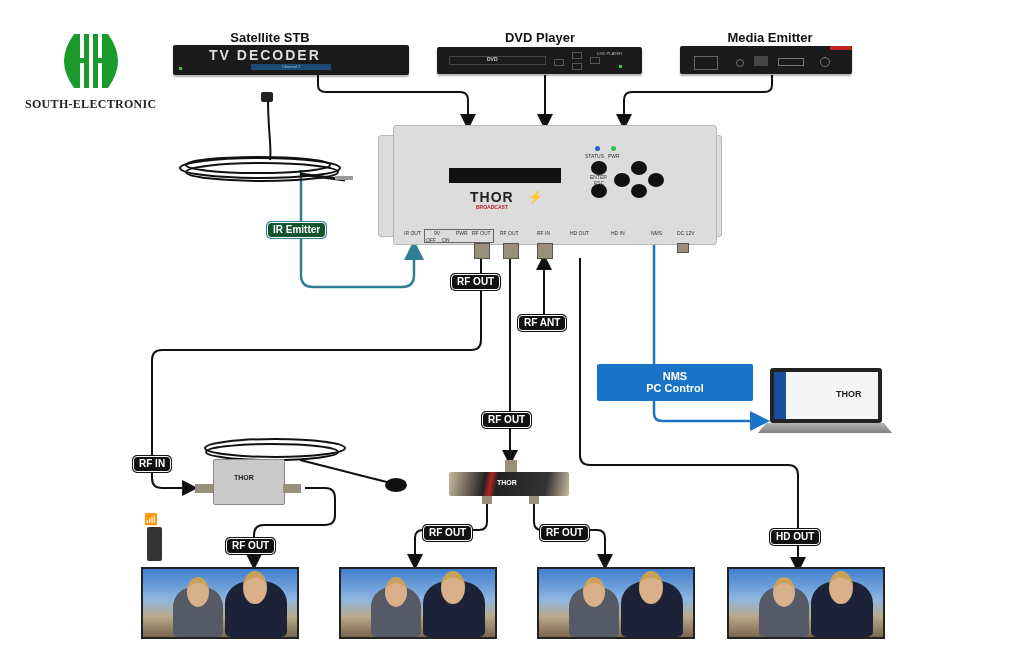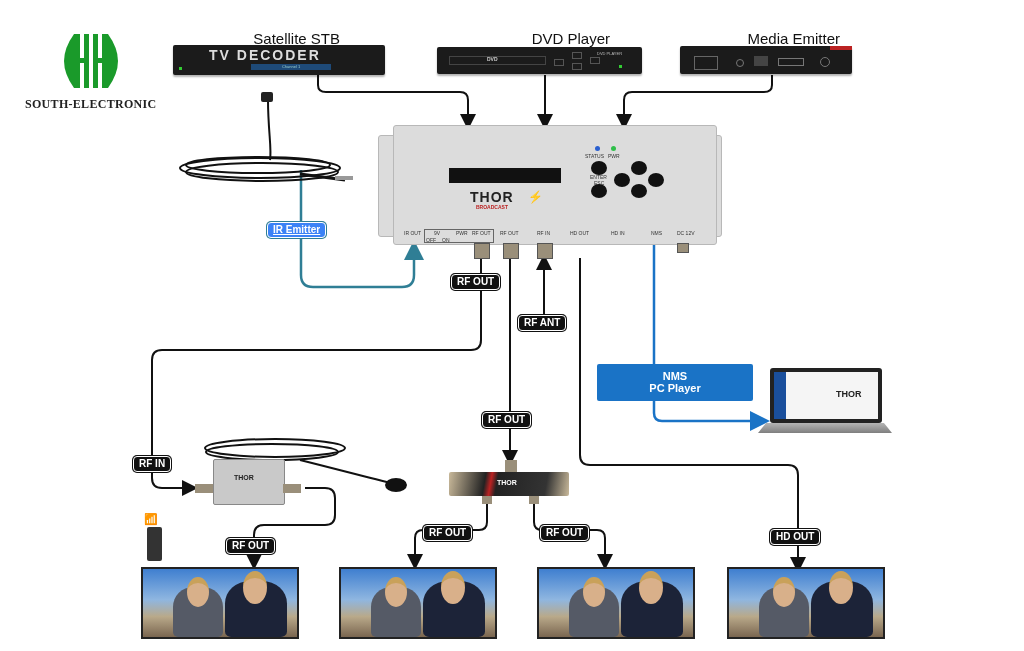--- a/index.html
+++ b/index.html
@@ -1,20 +1,20 @@
 <!DOCTYPE html>
 <html><head>
 <meta charset="utf-8">
 <style>
   html, body { margin:0; padding:0; background:#ffffff; }
   body { width:1024px; height:651px; position:relative; overflow:hidden; font-family:"Liberation Sans", sans-serif; }
   .abs { position:absolute; }
-  .dev-title { position:absolute; font-weight:normal; font-size:15px; color:#111; text-align:right; }
+  .dev-title { position:absolute; font-weight:bold; font-size:13px; color:#111; text-align:center; }
   .tag { position:absolute; background:#111; color:#fff; font-weight:bold; font-size:10px; padding:1px 5px; border-radius:4px; border:1px solid #fff; box-shadow:0 0 0 1px #111; white-space:nowrap; line-height:12px; }
-  .tag.teal { background:#3b82f6; box-shadow:0 0 0 1px #2f7e95;text-decoration:underline; }
+  .tag.teal { background:#14532d; box-shadow:0 0 0 1px #2f7e95; }
   svg.wires { position:absolute; left:0; top:0; }
   .box-dark { background:#1b1b1b; border-radius:2px; box-shadow:0 2px 2px rgba(0,0,0,.3); }
   .logo-text { font-family:"Liberation Serif", serif; font-weight:bold; font-size:12px; color:#222; letter-spacing:0.3px; }
   .main-unit { background:#dcdcdc; border:1px solid #b8b8b8; border-radius:3px; }
   .port-label { position:absolute; font-size:5px; color:#333; text-align:center; }
   .btn-round { position:absolute; width:16px; height:14px; border-radius:50%; background:#111; }
   .tv { position:absolute; width:154px; height:68px; border:2px solid #222; background:linear-gradient(#3f7fd0 0%, #8fb6e0 45%, #b9a98a 70%, #7a6650 100%); overflow:hidden; }
   .kid1 { position:absolute; left:30px; top:18px; width:50px; height:50px; border-radius:40% 40% 10% 10%; background:#555a66; }
   .kid1 .head { position:absolute; left:14px; top:-10px; width:22px; height:24px; border-radius:50%; background:#d8b08a; border-top:6px solid #c9a15a; }
   .kid2 { position:absolute; left:82px; top:12px; width:62px; height:56px; border-radius:40% 40% 10% 10%; background:#1c2338; }
@@ -82,21 +82,21 @@
     <path d="M48,4 L42,4 L42,58 L48,58 Q58,44 58,31 Q58,18 48,4 z" fill="#1a9a2a"></path>
     <rect x="24" y="4" width="5" height="54" fill="#1a9a2a"></rect>
     <rect x="33" y="4" width="5" height="54" fill="#1a9a2a"></rect>
     <rect x="20" y="28" width="9" height="5" fill="#1a9a2a"></rect>
     <rect x="33" y="28" width="9" height="5" fill="#1a9a2a"></rect>
   </svg>
 </div>
 <div class="abs logo-text" style="left:25px;top:97px;">SOUTH-ELECTRONIC</div>
 
 <div class="dev-title" style="left:200px;top:30px;width:140px;">Satellite STB</div>
-<div class="abs box-dark" style="left:173px;top:45px;width:212px;height:30px;">
+<div class="abs box-dark" style="left:173px;top:45px;width:236px;height:30px;">
   <div class="abs" style="left:36px;top:2px;font-size:14px;color:#ddd;letter-spacing:2px;font-weight:bold;">TV DECODER</div>
   <div class="abs" style="left:78px;top:19px;width:80px;height:6px;background:#1e4a78;font-size:4px;color:#9cc;text-align:center;line-height:6px;">Channel 1</div>
   <div class="abs" style="left:6px;top:22px;width:3px;height:3px;background:#3c3;"></div>
 </div>
 
 <div class="dev-title" style="left:470px;top:30px;width:140px;">DVD Player</div>
 <div class="abs box-dark" style="left:437px;top:47px;width:205px;height:27px;">
   <div class="abs" style="left:12px;top:9px;width:95px;height:7px;border:1px solid #444;"></div>
   <div class="abs" style="left:50px;top:9px;font-size:5px;color:#ccc;font-weight:bold;">DVD</div>
   <div class="abs" style="left:160px;top:4px;font-size:4px;color:#bbb;">DVD PLAYER</div>
@@ -164,21 +164,21 @@
 <div class="tag" style="left:518px;top:315px;">RF ANT</div>
 <div class="tag" style="left:482px;top:412px;">RF OUT</div>
 <div class="tag" style="left:133px;top:456px;">RF IN</div>
 <div class="tag" style="left:226px;top:538px;">RF OUT</div>
 <div class="tag" style="left:423px;top:525px;">RF OUT</div>
 <div class="tag" style="left:540px;top:525px;">RF OUT</div>
 <div class="tag" style="left:770px;top:529px;">HD OUT</div>
 
 <div class="nms-box" style="left:597px;top:364px;width:156px;height:37px;">
   <div style="margin-top:6px;">NMS</div>
-  <div>PC Player</div>
+  <div>PC Control</div>
 </div>
 
 <div class="abs" style="left:770px;top:368px;width:112px;height:55px;background:#222;border-radius:3px;">
   <div class="abs" style="left:4px;top:4px;width:104px;height:47px;background:#f5f5f5;">
     <div class="abs" style="left:0;top:0;width:12px;height:47px;background:#1a4f9c;"></div>
     <div class="abs" style="left:62px;top:17px;font-size:9px;font-weight:bold;color:#222;">THOR</div>
   </div>
 </div>
 <div class="abs" style="left:758px;top:423px;width:134px;height:10px;background:linear-gradient(#b5b5b5,#7f7f7f);clip-path:polygon(6% 0,94% 0,100% 100%,0 100%);"></div>
 

